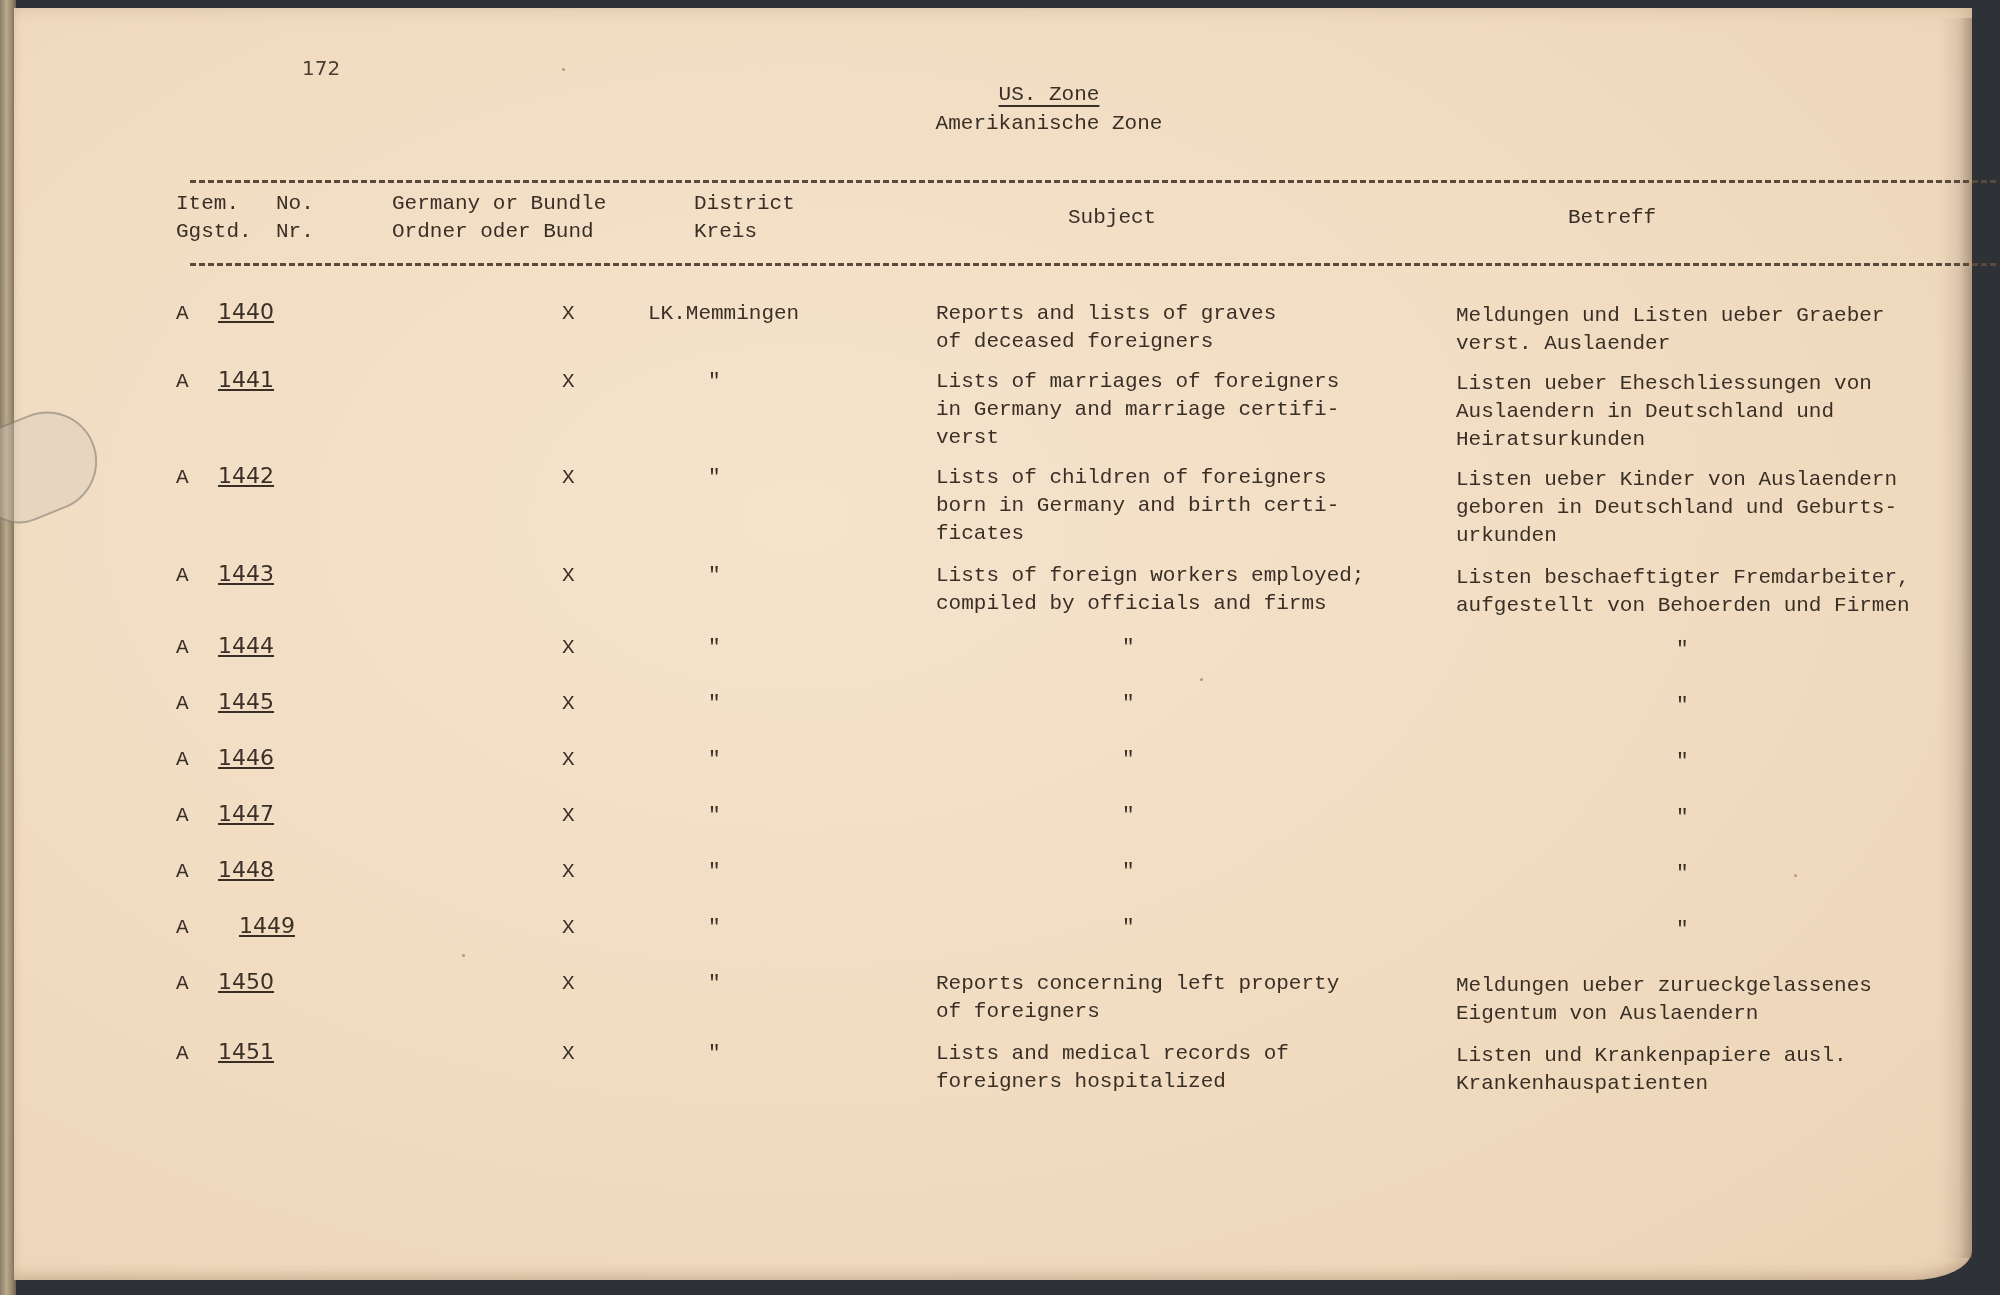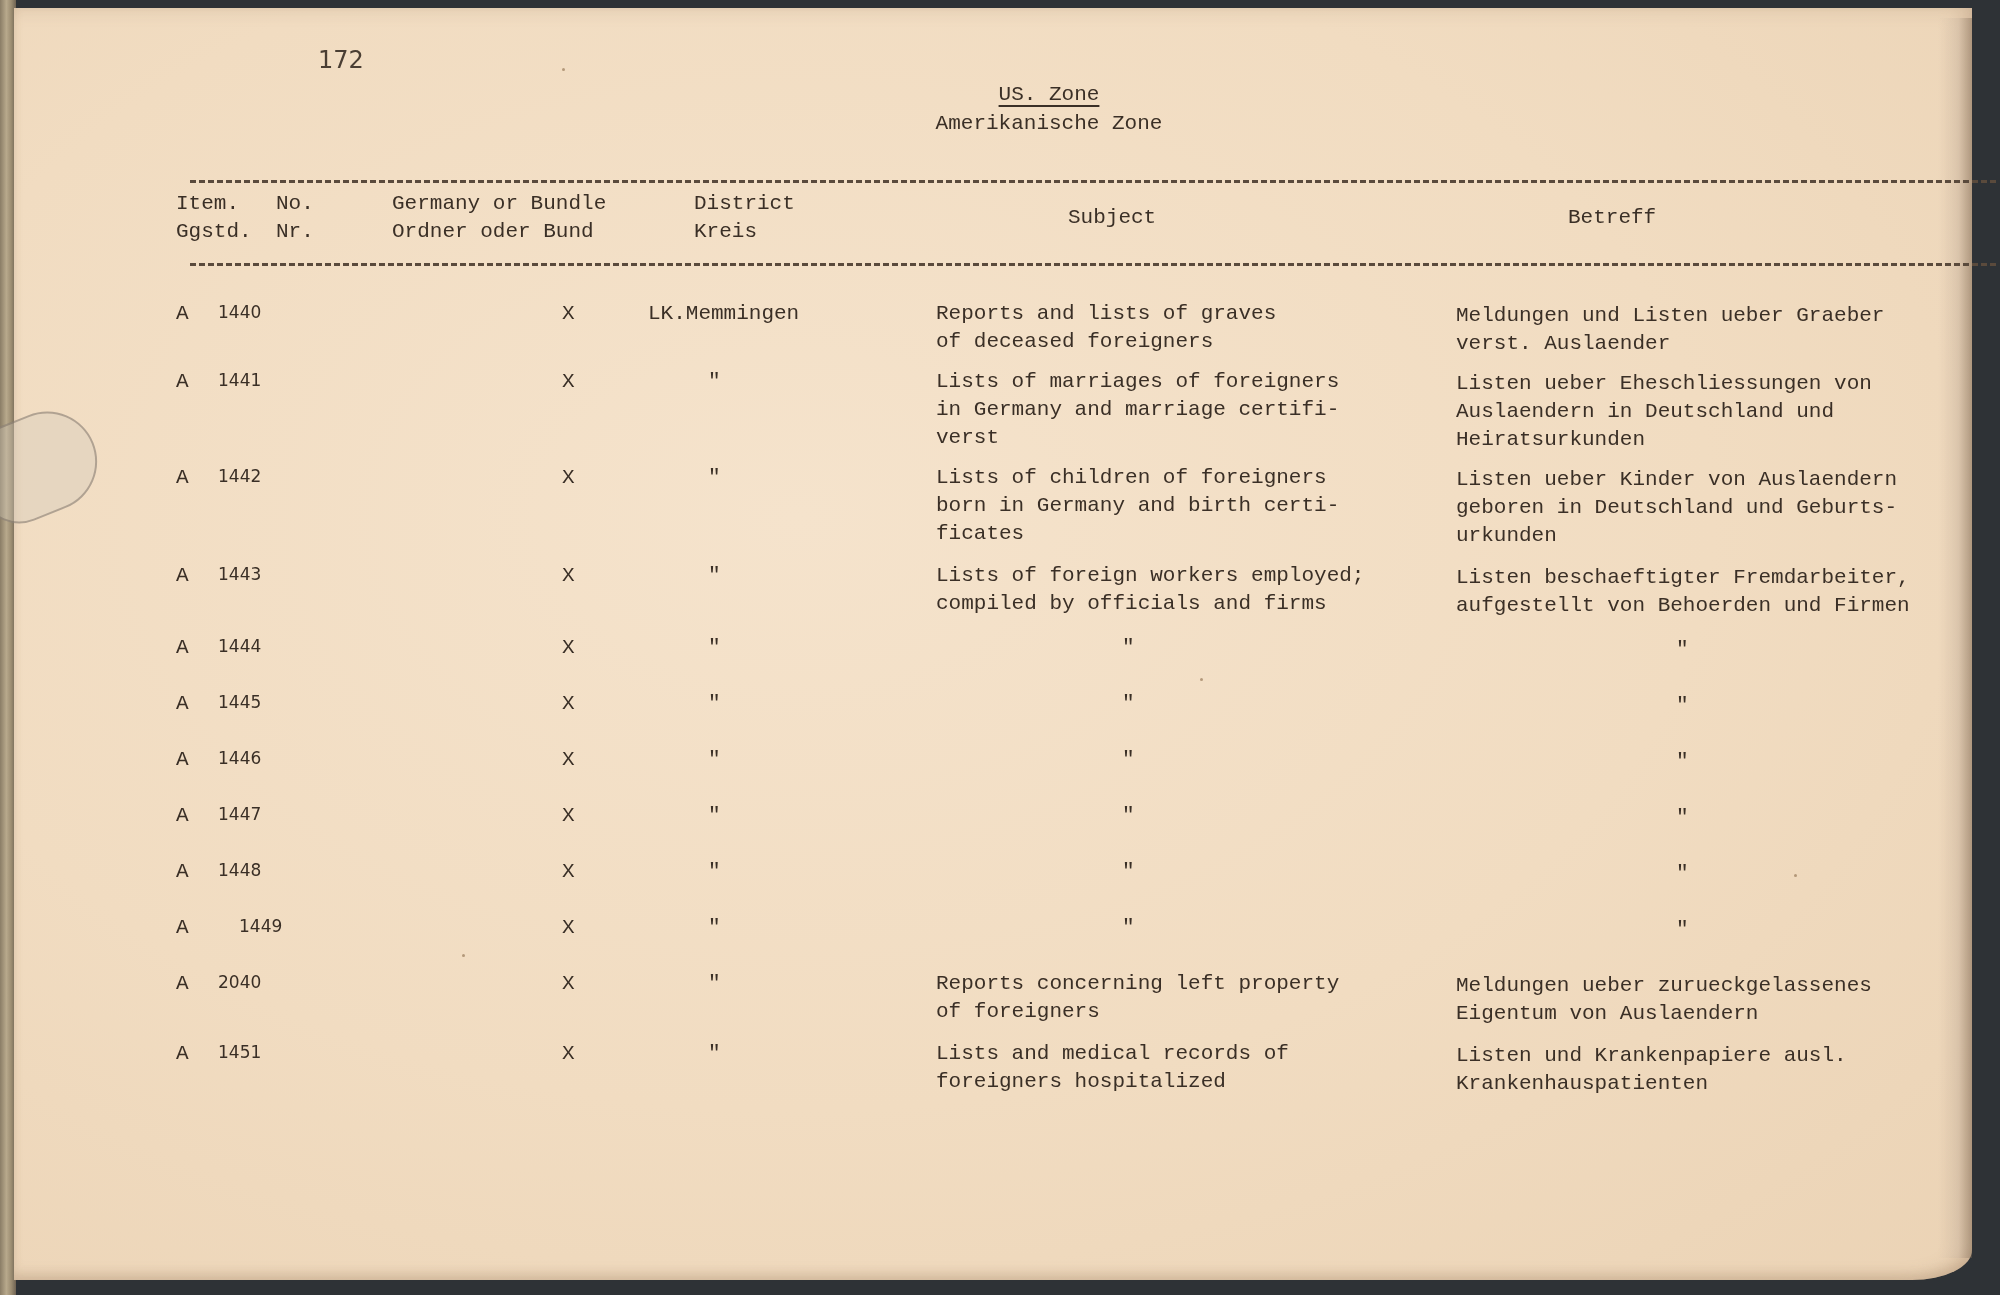--- a/index.html
+++ b/index.html
@@ -25,39 +25,39 @@
       background: linear-gradient(90deg, rgba(255,255,255,0) 0%, rgba(200,180,160,0.35) 60%, rgba(120,100,80,0.4) 100%);
     }
     .clip-tab {
       position: absolute; left: -40px; top: 408px; width: 120px; height: 96px;
       border: 2px solid rgba(110,100,90,0.45);
       border-radius: 40px 50px 50px 40px;
       background: rgba(210,200,185,0.35);
       transform: rotate(-22deg);
     }
     .page-number {
-      position: absolute; left: 288px; top: 38px;
-      font-family: "DejaVu Sans", sans-serif; font-size: 24px; color: #4a3e33; margin-left: 16px;
+      position: absolute; left: 288px; top: 48px;
+      font-family: "DejaVu Sans", sans-serif; font-size: 20px; color: #4a3e33;
     }
     .title-block {
       position: absolute; left: 0; top: 72px; width: 2070px; text-align: center;
       font-size: 21px; line-height: 29px; color: #3a2f26;
     }
     .title-block .t1 {
       display: inline-block; text-decoration: underline; text-decoration-thickness: 2px; text-underline-offset: 5px;
     }
     .rule {
       position: absolute; left: 176px; width: 1806px; height: 0;
       border-top: 3px dashed #5a4a3c;
     }
     .rule.r1 { top: 172px; }
     .rule.r2 { top: 255px; }
     .hdr { position: absolute; font-size: 21px; line-height: 28px; color: #3a2f26; white-space: pre; }
     .row-cell { position: absolute; font-size: 21px; line-height: 28px; color: #3a2f26; white-space: pre; }
-    .num { font-family: "DejaVu Sans", sans-serif; font-size: 17px; }
+    .num { font-family: "DejaVu Sans", sans-serif; font-size: 22px; text-decoration: underline; }
     .speck { position: absolute; width: 3px; height: 3px; border-radius: 50%; background: #8a6a4a; opacity: 0.6; }
   </style>
 </head>
 <body>
 
 <div class="book-edge-left"></div>
 
 <div class="page">
   <div class="page-shadow-right"></div>
   <div class="clip-tab"></div>
@@ -172,21 +172,21 @@
       <div>
         <div class="row-cell " style="top: 906px; left: 162px;">A</div>
         <div class="row-cell num" style="top: 904px; left: 204px; margin-left: 21px;">1449</div>
         <div class="row-cell " style="top: 906px; left: 548px;">X</div>
         <div class="row-cell " style="top: 906px; left: 694px;">"</div>
         <div class="row-cell " style="top: 906px; left: 1108px;">"</div>
         <div class="row-cell " style="top: 908px; left: 1662px;">"</div>
       </div>
       <div>
         <div class="row-cell " style="top: 962px; left: 162px;">A</div>
-        <div class="row-cell num" style="top: 960px; left: 204px;">2040</div>
+        <div class="row-cell num" style="top: 960px; left: 204px;">1450</div>
         <div class="row-cell " style="top: 962px; left: 548px;">X</div>
         <div class="row-cell " style="top: 962px; left: 694px;">"</div>
         <div class="row-cell " style="top: 962px; left: 922px;">Reports concerning left property</div>
         <div class="row-cell " style="top: 990px; left: 922px;">of foreigners</div>
         <div class="row-cell " style="top: 964px; left: 1442px;">Meldungen ueber zurueckgelassenes</div>
         <div class="row-cell " style="top: 992px; left: 1442px; text-align: center;">Eigentum von Auslaendern</div>
       </div>
       <div>
         <div class="row-cell " style="top: 1032px; left: 162px;">A</div>
         <div class="row-cell num" style="top: 1030px; left: 204px;">1451</div>

